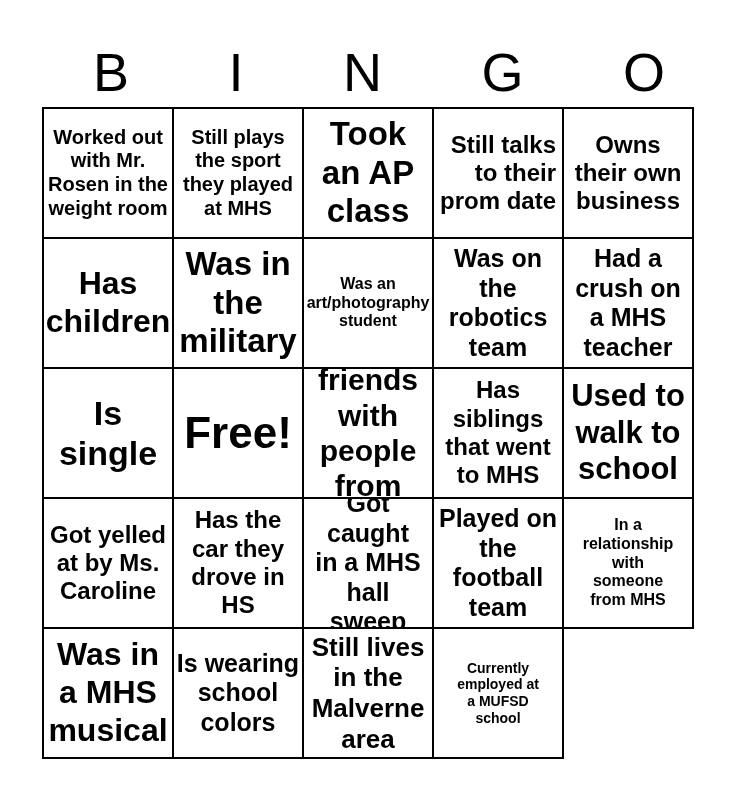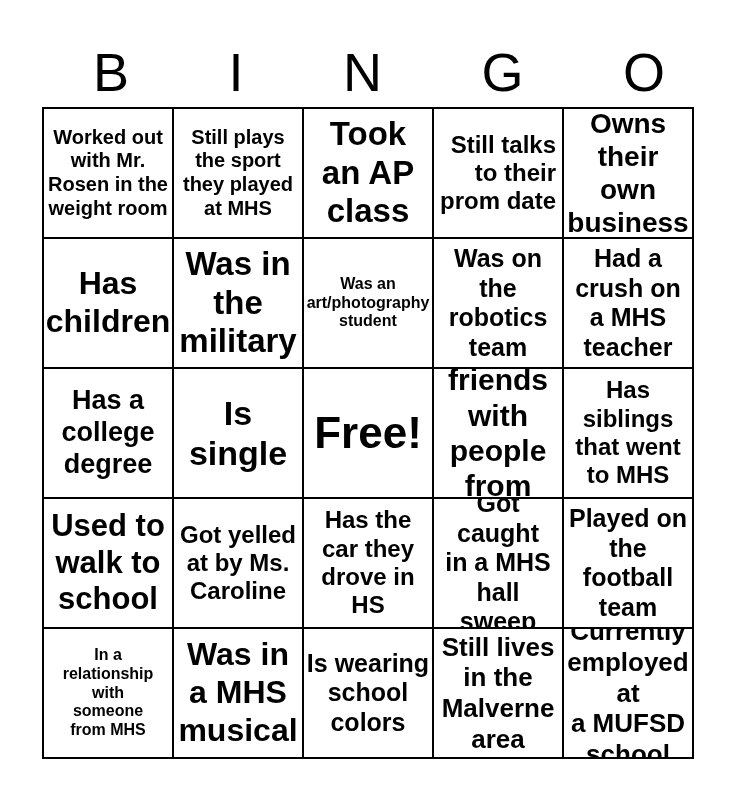--- a/index.html
+++ b/index.html
@@ -94,21 +94,21 @@
 class</span>
     </div>
 
     <div class="cell">
       <span class="cell-text" style="font-size: 24px; text-align: right;">Still talks
 to their
 prom date</span>
     </div>
 
     <div class="cell">
-      <span class="cell-text" style="font-size: 28px;">Owns
+      <span class="cell-text" style="font-size: 24px;">Owns
 their own
 business</span>
     </div>
 
     <div class="cell">
       <span class="cell-text" style="font-size: 32px;">Has
 children</span>
     </div>
 
     <div class="cell">
@@ -130,25 +130,20 @@
 team</span>
     </div>
 
     <div class="cell">
       <span class="cell-text" style="font-size: 25px;">Had a
 crush on
 a MHS
 teacher</span>
     </div>
 
-    <div class="cell">
-      <span class="cell-text" style="font-size: 27px;">Has a
-college
-degree</span>
-    </div>
 
     <div class="cell">
       <span class="cell-text" style="font-size: 34px;">Is
 single</span>
     </div>
 
     <div class="cell">
       <span class="cell-text" style="font-size: 44px;">Free!</span>
     </div>
 
@@ -219,20 +214,20 @@
     </div>
 
     <div class="cell">
       <span class="cell-text" style="font-size: 26px;">Still lives
 in the
 Malverne
 area</span>
     </div>
 
     <div class="cell">
-      <span class="cell-text" style="font-size: 26px;">Currently
+      <span class="cell-text" style="font-size: 14px;">Currently
 employed at
 a MUFSD
 school</span>
     </div>
   </div>
 
 </div>
 
 </body></html>

